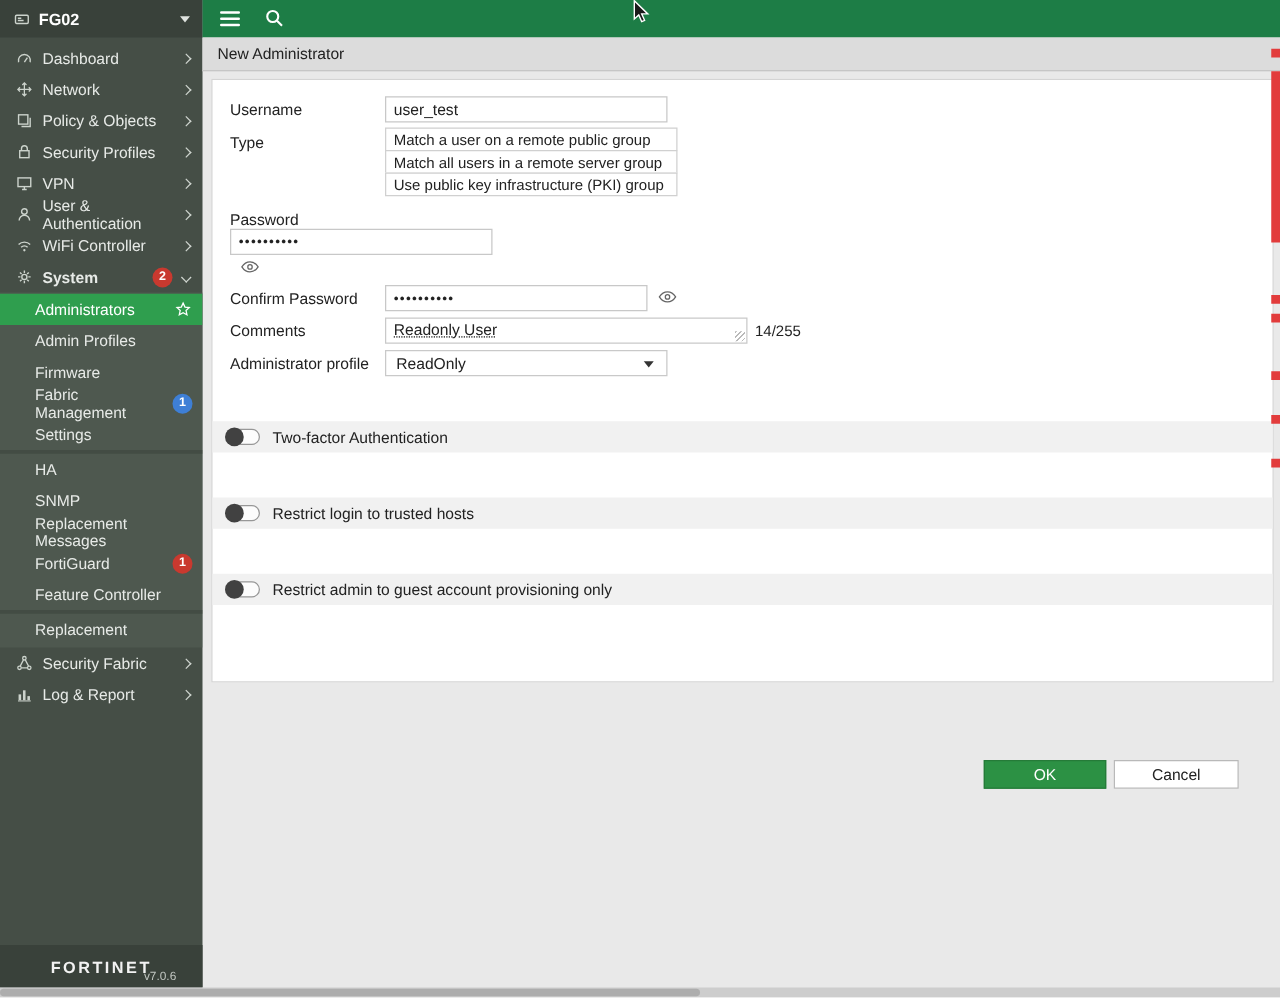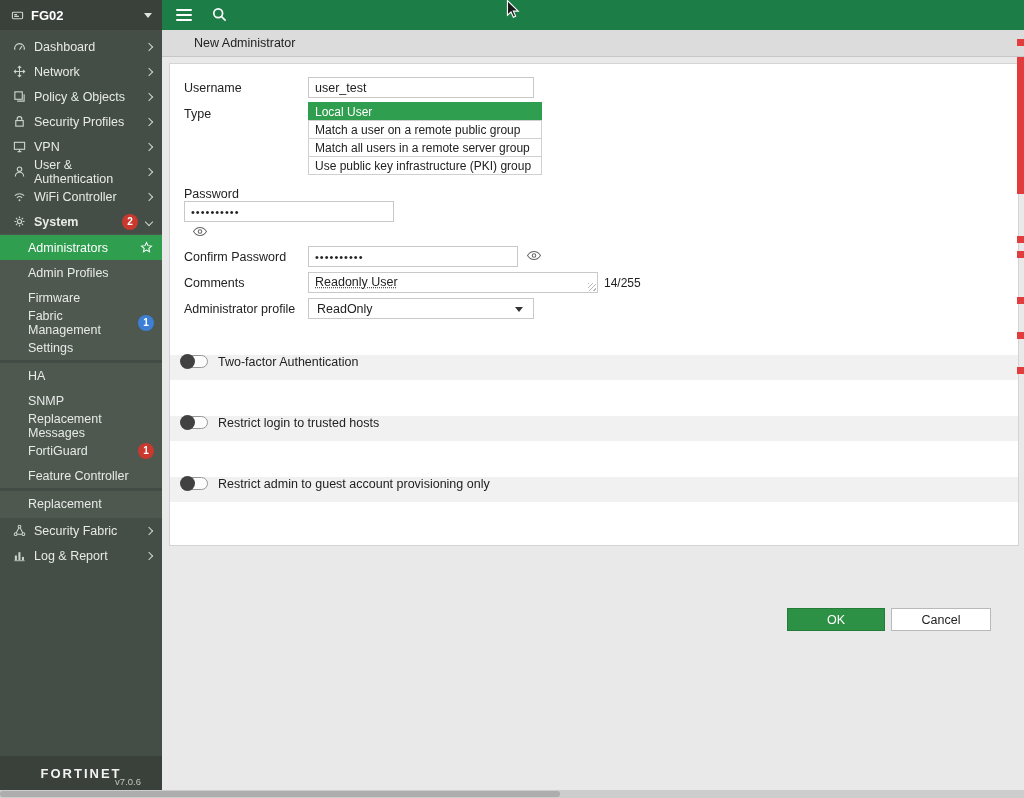--- a/index.html
+++ b/index.html
@@ -33,42 +33,42 @@
   .forti-logo { font-size:13px; font-weight:bold; letter-spacing:2px; color:#f2f2f2; }
   .version { position:absolute; right:21px; bottom:3px; font-size:9.5px; color:#c2c7c2; }
 
   
   .content { flex:1; display:flex; flex-direction:column; position:relative; }
   .topbar { height:30px; background:#1d7d46; display:flex; align-items:center; gap:20px; padding:0 14px; flex-shrink:0; }
   .hamburger { width:16px; display:flex; flex-direction:column; gap:3px; cursor:pointer; }
   .hamburger span { height:2px; background:#fff; border-radius:1px; }
   .search-btn { width:16px; height:16px; cursor:pointer; color:#fff; }
   .search-btn svg { width:15px; height:15px; }
-  .breadcrumb-bar { height:27px; background:#dcdcdc; border-bottom:1px solid #c6c6c6; display:flex; align-items:center; padding:0 32px; font-size:12.5px; color:#222; flex-shrink:0; }
+  .breadcrumb-bar { height:27px; background:#dcdcdc; border-bottom:1px solid #c6c6c6; display:flex; align-items:center; padding:0 12px; font-size:12.5px; color:#222; flex-shrink:0; }
   .page { flex:1; padding:6px 5px 0 7px; }
 
   .card { background:#fff; border:1px solid #d4d4d4; height:483px; padding:13px 0 0 14px; position:relative; }
   .frow { display:flex; align-items:flex-start; margin-bottom:5px; }
   .flabel { width:124px; padding-top:4px; flex-shrink:0; color:#222; }
   input.tbox { width:226px; height:21px; border:1px solid #c8c8c8; padding:0 6px; font-size:12.5px; font-family:inherit; color:#222; outline:none; background:#fff; }
   input.pwd { width:210px; letter-spacing:1px; font-size:11px; }
   .eye { margin-left:8px; margin-top:3px; color:#666; cursor:pointer; }
   .eye svg { width:16px; height:13px; }
   .optlist { width:234px; }
   .opt { border:1px solid #d0d0d0; height:19px; line-height:18px; padding:0 6px; font-size:12px; background:#fff; margin-top:-1px; cursor:pointer; white-space:nowrap; overflow:hidden; }
   .opt.selected { background:#2f9e4e; border-color:#2f9e4e; color:#fff; }
   .fake-textarea { width:290px; height:21px; border:1px solid #c9c9c9; padding:2px 6px; position:relative; background:#fff; cursor:text; }
   .fake-textarea .val { text-decoration:underline dotted #555; }
   .grip { position:absolute; right:1px; bottom:1px; width:8px; height:8px; background:repeating-linear-gradient(135deg,#b9b9b9 0 1px,transparent 1px 3px); }
   .counter { margin-left:6px; padding-top:4px; font-size:12px; color:#222; }
   .fake-select { width:226px; height:21px; border:1px solid #c9c9c9; background:#fff; display:flex; align-items:center; padding:0 8px; cursor:pointer; position:relative; }
   .sel-caret { position:absolute; right:10px; top:8px; width:0; height:0; border-left:4px solid transparent; border-right:4px solid transparent; border-top:5px solid #333; }
 
   .toggle-section { margin-top:16px; margin-left:-14px; }
-  .toggle-row { height:25px; background:#f1f1f1; display:flex; gap:10px; padding-left:11px; margin-bottom:10px; font-size:12.5px; color:#222;margin-top:36px; }
+  .toggle-row { height:25px; background:#f1f1f1; display:flex; align-items:center; gap:10px; padding-left:11px; margin-bottom:10px; font-size:12.5px; color:#222;margin-top:36px; }
   .switch { width:27px; height:13px; border:1px solid #979797; border-radius:8px; background:#fcfcfc; position:relative; cursor:pointer; flex-shrink:0; }
   .knob { position:absolute; left:-2px; top:-2px; width:15px; height:15px; border-radius:50%; background:#414141; }
 
   .actions { margin-top:62px; display:flex; justify-content:flex-end; gap:6px; padding-right:28px; }
   .btn { height:23px; display:flex; align-items:center; justify-content:center; font-size:12.5px; cursor:pointer; font-family:inherit; }
   .btn-ok { width:98px; background:#2c9144; border:1px solid #257b38; color:#fff; }
   .btn-cancel { width:100px; background:#fff; border:1px solid #b9b9b9; color:#222; }
 
   
   .hscroll { position:absolute; left:0; bottom:0; width:1024px; height:8px; background:#cdcdcd; }
@@ -293,21 +293,20 @@
       <div class="card">
 
         <div class="frow">
           <span class="flabel">Username</span>
           <input class="tbox" type="text" value="user_test" style="">
         </div>
 
         <div class="frow">
           <span class="flabel">Type</span>
           <div class="optlist">
-            <div class="opt selected">Local User</div>
             <div class="opt">Match a user on a remote public group</div>
             <div class="opt">Match all users in a remote server group</div>
             <div class="opt">Use public key infrastructure (PKI) group</div>
           </div>
         </div>
 
         <div class="frow" style="margin-top:8px;flex-direction:column;">
           <span class="flabel">Password</span>
           <input class="tbox pwd" type="text" value="••••••••••" style="">
           <span class="eye">

